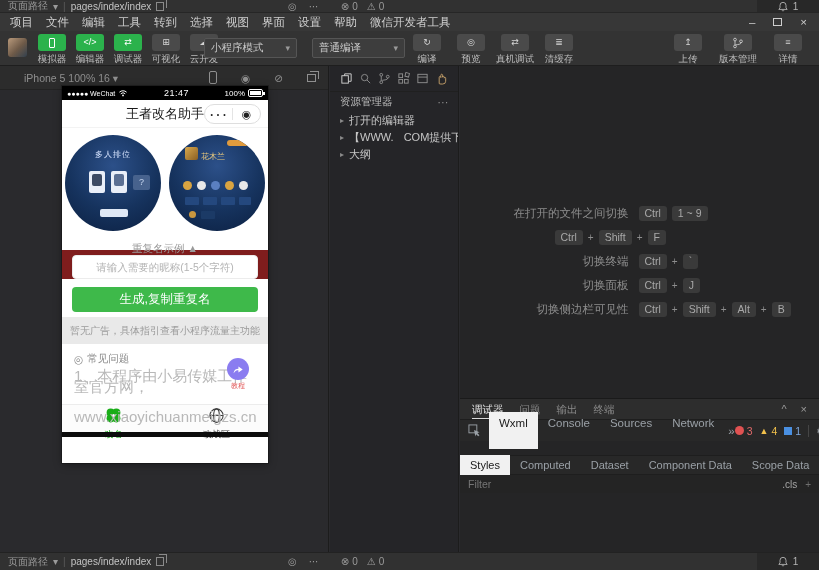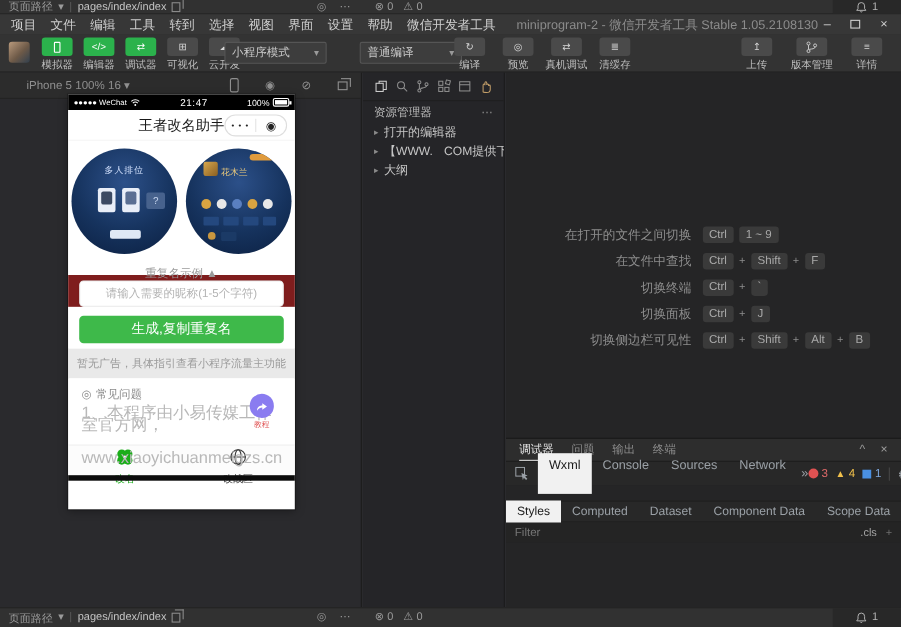--- a/index.html
+++ b/index.html
@@ -30,21 +30,21 @@
 
   
   .toolbar { position:absolute; top:31px; left:0; width:100%; height:35px; background:#333; border-bottom:1px solid #1e1e1e; }
   .avatar { position:absolute; left:8px; top:7px; width:19px; height:19px; border-radius:3px; background:linear-gradient(135deg,#b99a7c 0%,#6e5a48 55%,#32404e 100%); }
   .tools { position:absolute; left:33px; top:3px; display:flex; }
   .tool { width:38px; text-align:center; cursor:pointer; }
   .tool-chip { width:28px; height:17px; margin:0 auto; border-radius:3px; background:#4a4a4a; color:#d5d5d5; font-size:9px; line-height:17px; }
   .tool-chip.green { background:#2bb24c; color:#fff; }
   .tool-label { font-size:9.5px; color:#bdbdbd; margin-top:2px; white-space:nowrap;font-family:Liberation Mono, monospace; }
   .dropdown { position:absolute; top:7px; height:20px; width:93px; background:#3d3d3d; border:1px solid #555; border-radius:2px; font-size:10.5px; color:#c9c9c9; display:flex; align-items:center; padding:0 6px; cursor:pointer; }
-  .dd-mode { left:204px; } .dd-compile { left:327px;align-items:center; }
+  .dd-mode { left:204px; } .dd-compile { left:312px;align-items:center; }
   .dd-caret { margin-left:auto; color:#9a9a9a; font-size:9px; }
   .actions { position:absolute; left:408px; top:3px; display:flex; gap:6px; }
   .action { min-width:32px; text-align:center; cursor:pointer; }
   .right-actions { position:absolute; right:12px; top:3px; display:flex; gap:8px; }
 
   
   .panel-left { position:absolute; left:0; top:66px; width:329px; height:486px; background:#2a2a2d; border-right:1px solid #1c1c1c; }
   .sim-toolbar { height:24px; background:#2c2c2c; border-bottom:1px solid #232323; display:flex; align-items:center; font-size:10.5px; color:#8f8f8f; padding:0 12px 0 24px; }
   .sim-icons { margin-left:auto; display:flex; align-items:center; gap:24px; color:#8f8f8f; }
   .phoneic { width:8px; height:13px; border:1px solid #8f8f8f; border-radius:2px; display:inline-block; }
@@ -189,21 +189,20 @@
     <span class="menu-item">文件</span>
     <span class="menu-item">编辑</span>
     <span class="menu-item">工具</span>
     <span class="menu-item">转到</span>
     <span class="menu-item">选择</span>
     <span class="menu-item">视图</span>
     <span class="menu-item">界面</span>
     <span class="menu-item">设置</span>
     <span class="menu-item">帮助</span>
     <span class="menu-item">微信开发者工具</span>
-    <span class="win-title">miniprogram-2 - 微信开发者工具 Stable 1.05.2108130</span>
     <div class="win-controls">
       <span>–</span>
       <span class="maxbox"></span>
       <span>×</span>
     </div>
   </div>
 
   <div class="toolbar">
     <div class="avatar"></div>
     <div class="tools">
@@ -453,21 +452,20 @@
   <div class="panel-right">
     <div class="shortcuts">
       <div class="sc-row">
         <span class="sc-label">在打开的文件之间切换</span>
         <span class="sc-keys">
           <span class="kb">Ctrl</span>
           <span class="kb">1 ~ 9</span>
         </span>
       </div>
       <div class="sc-row">
-        <span class="sc-label">在文件中查找</span>
         <span class="sc-keys">
           <span class="kb">Ctrl</span>
             <span class="kplus">+</span>
           <span class="kb">Shift</span>
             <span class="kplus">+</span>
           <span class="kb">F</span>
         </span>
       </div>
       <div class="sc-row">
         <span class="sc-label">切换终端</span>

